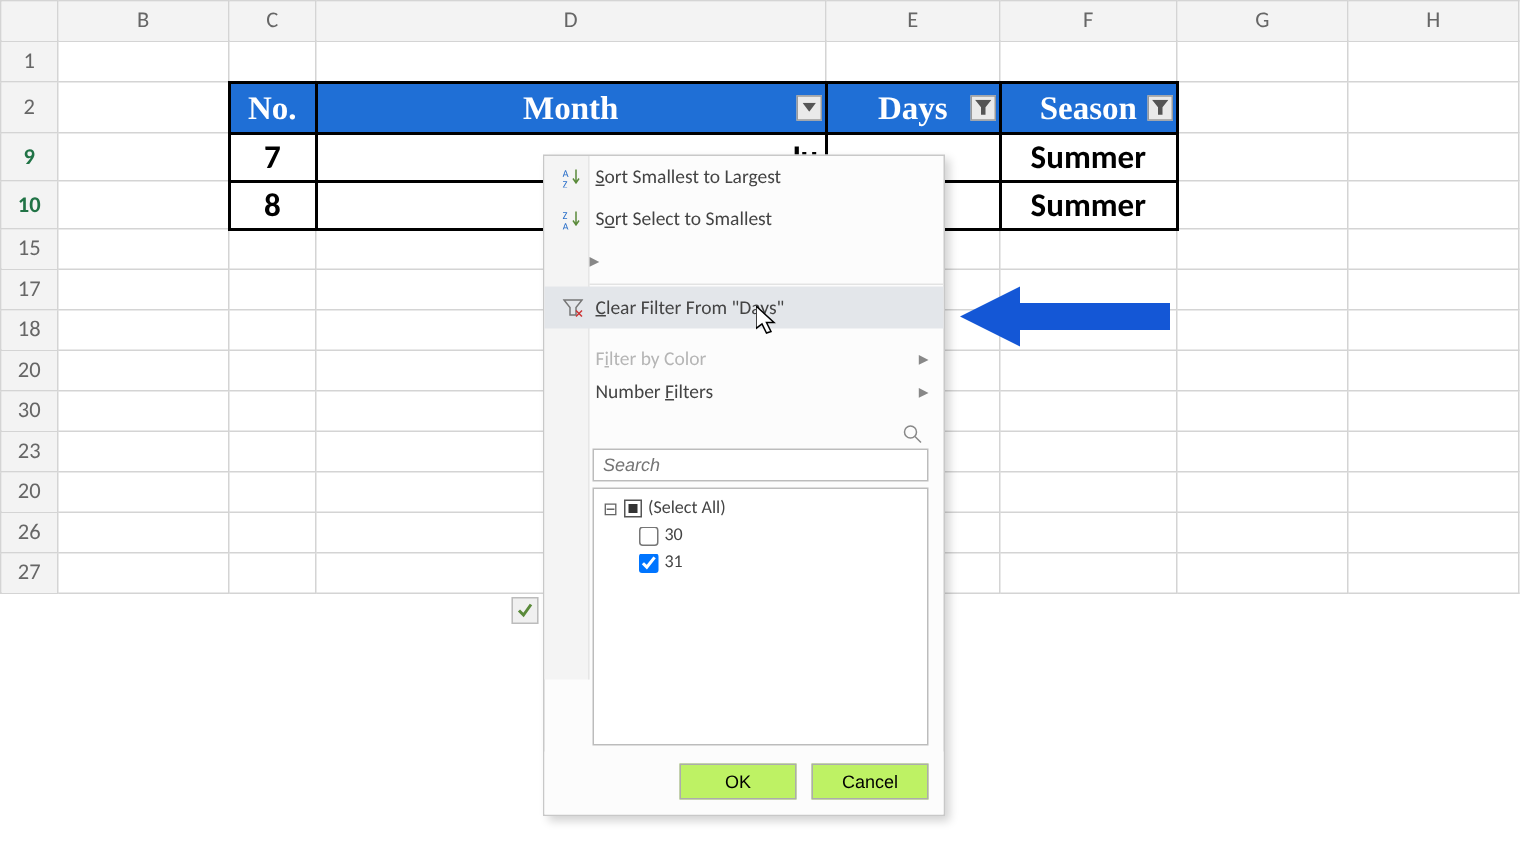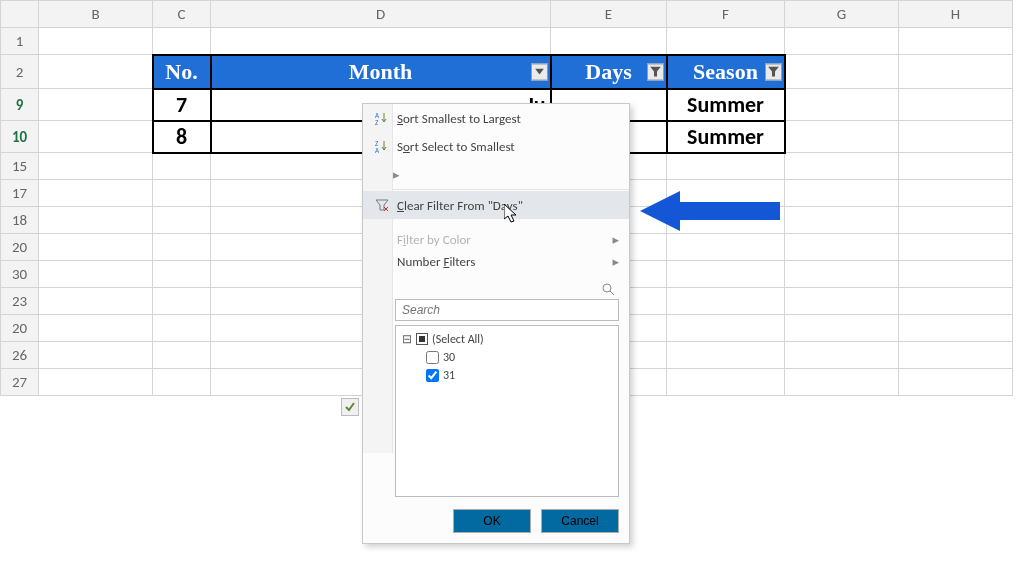--- a/index.html
+++ b/index.html
@@ -168,21 +168,21 @@
     display:flex;
     justify-content:flex-end;
     gap: 10px;
     padding: 8px 10px 10px;
     background:#fcfcfc;
   }
   .btn {
     width: 78px;
     height: 24px;
     border: 1px solid #acacac;
-    background: #0369a1;
+    background: #bef264;
     font-size: 12px;
     cursor: pointer;
   }
 
   .arrow {
     position: absolute;
     left: 640px;
     top: 186px;
   }
   .cursor {

